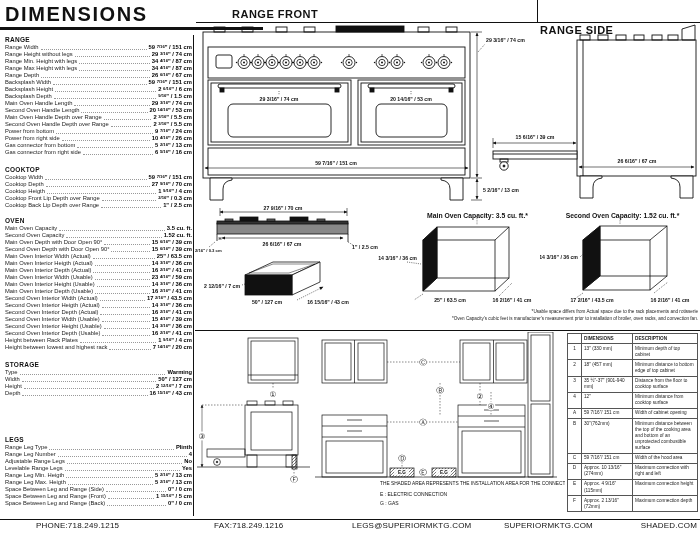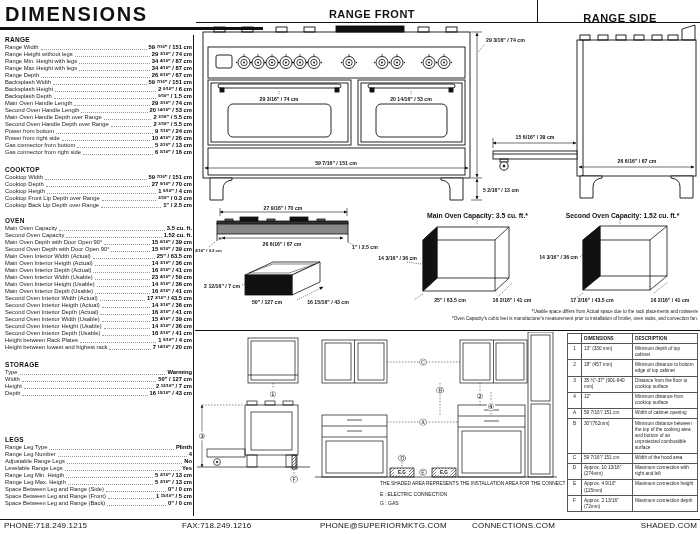--- a/index.html
+++ b/index.html
@@ -1,20 +1,20 @@
 <!DOCTYPE html>
 <html><head>
 <meta charset="utf-8">
 <style>
   html,body{margin:0;padding:0;width:700px;height:534px;background:#fff;position:relative;overflow:hidden;
     font-family:"Liberation Sans",sans-serif;color:#111;}
   .abs{position:absolute;}
   #page-title{left:5px;top:3px;font-size:20px;font-weight:800;letter-spacing:1.6px;}
   #title-underline{left:0;top:27px;width:263px;height:3px;background:#111;}
-  .hdr{position:absolute;text-align:center;font-size:11px;font-weight:bold;letter-spacing:.5px;}
+  .hdr{position:absolute;font-size:11px;font-weight:bold;letter-spacing:.5px;}
   .rule{position:absolute;background:#111;}
   
   #specs{left:5px;top:36px;width:187px;}
   .spec-section{margin-bottom:10px;}
   #specs .spec-section:nth-child(1){margin-bottom:10px;}
   #specs .spec-section:nth-child(2){margin-bottom:8px;}
   #specs .spec-section:nth-child(3){margin-bottom:10px;}
   #specs .spec-section:nth-child(4){margin-bottom:39px;}
   #specs .spec-section:nth-child(5){margin-bottom:0;}
   .spec-heading{font-size:6.5px;font-weight:bold;letter-spacing:.3px;line-height:8px;}
@@ -34,21 +34,21 @@
   .ovt{position:absolute;text-align:center;font-size:6.8px;font-weight:bold;}
   .fnote{position:absolute;left:360px;width:338px;text-align:right;font-size:4.6px;color:#222;}
   
   #table-wrap{left:567px;top:333px;width:131px;}
   #table-wrap table{width:100%;border-collapse:collapse;font-size:4.7px;line-height:1.3;color:#222;table-layout:fixed;}
   #table-wrap th,#table-wrap td{border:0.6px solid #555;padding:1.5px 2px;text-align:left;vertical-align:top;}
   #table-wrap th{font-weight:bold;}
   #table-wrap .tc{width:9px;text-align:center;}
   #table-wrap .dc{width:46px;}
   
-  .fitem{position:absolute;top:521px;font-size:8px;letter-spacing:.2px;color:#111;white-space:nowrap;}
+  .fitem{position:absolute;top:521px;font-size:8px;letter-spacing:.2px;color:#111;white-space:nowrap;margin-left:32px;}
 </style>
 </head>
 <body>
 
 <svg width="0" height="0" style="position:absolute" aria-hidden="true">
   <defs>
     <marker id="ar" viewBox="0 0 10 10" refX="8" refY="5" markerWidth="7" markerHeight="7" orient="auto-start-reverse">
       <path d="M0,1 L9,5 L0,9 z" fill="#111"></path>
     </marker>
     <pattern id="hatch" width="3" height="3" patternUnits="userSpaceOnUse">
@@ -65,21 +65,21 @@
     <g id="leg">
       <path d="M0,0 v22 h13 v-11 q0,-8 9,-9 l0,-2 z" fill="#fff" stroke="#111" stroke-width="0.9"></path>
     </g>
   </defs>
 </svg>
 
 <div class="abs" id="page-title">DIMENSIONS</div>
 <div class="abs" id="title-underline"></div>
 
 <div class="hdr" style="left:232px;top:8px;width:280px">RANGE FRONT</div>
-<div class="hdr" style="left:540px;top:12px;width:160px">RANGE SIDE</div>
+<div class="hdr" style="left:540px;top:24px;width:160px">RANGE SIDE</div>
 <div class="rule" style="left:196px;top:22px;width:504px;height:1px"></div>
 <div class="rule" style="left:537px;top:0;width:1px;height:23px"></div>
 <div class="rule" style="left:193px;top:35px;width:1px;height:481px"></div>
 <div class="rule" style="left:195px;top:330px;width:505px;height:1px"></div>
 
 <div class="abs" id="specs">
     <div class="spec-section">
       <div class="spec-heading">RANGE</div>
       <div class="spec-row">
         <span class="spec-label">Range Width</span>
@@ -702,15 +702,15 @@
           <td class="dc">Approx. 2 13/16" (72mm)</td>
           <td>Maximum connection depth</td>
         </tr>
       </tbody>
   </table>
 </div>
 
 <div class="rule" style="left:0;top:519px;width:700px;height:1px"></div>
 <span class="fitem" style="left:4px">PHONE:718.249.1215</span>
 <span class="fitem" style="left:182px">FAX:718.249.1216</span>
-<span class="fitem" style="left:320px">PHONE@SUPERIORMKTG.COM</span>
-<span class="fitem" style="left:472px">CONNECTIONS.COM</span>
+<span class="fitem" style="left:320px">LEGS@SUPERIORMKTG.COM</span>
+<span class="fitem" style="left:472px">SUPERIORMKTG.COM</span>
 <span class="fitem" style="right:3px">SHADED.COM</span>
 
 </body></html>

